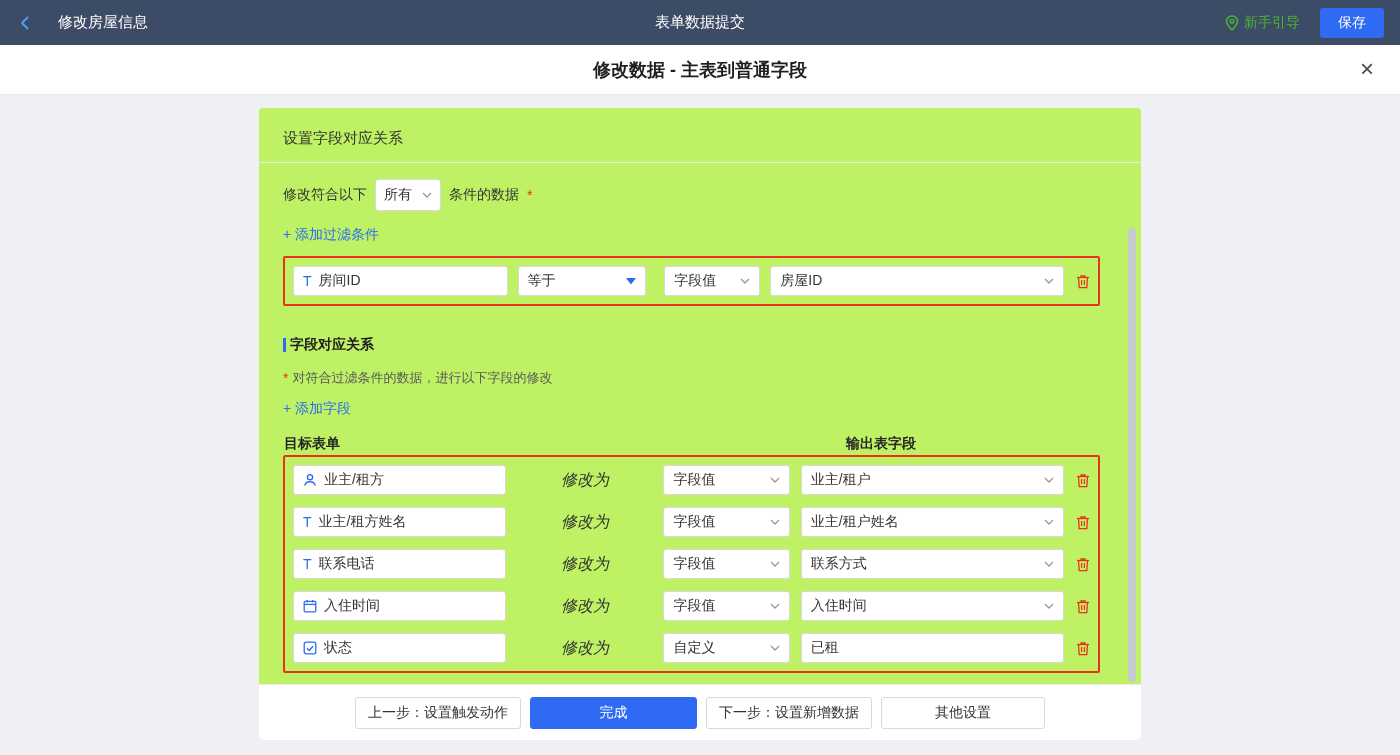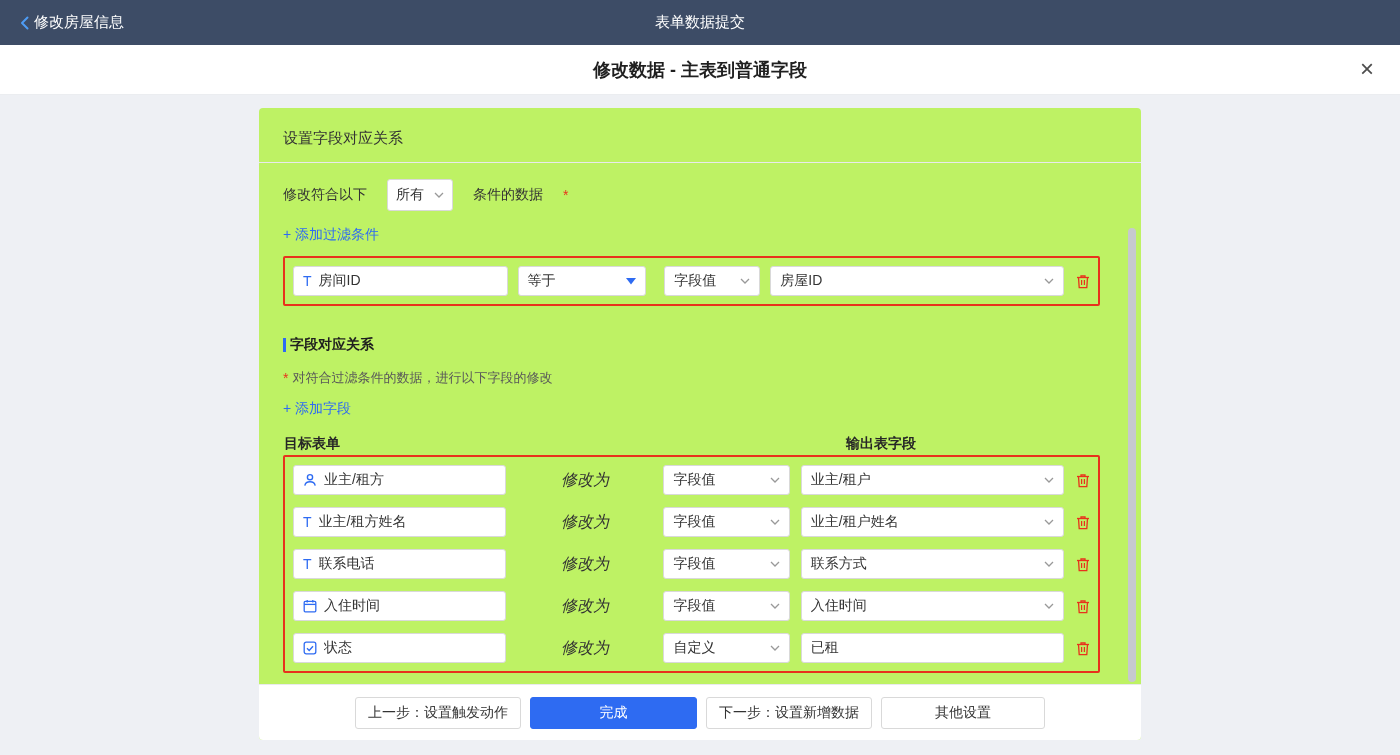--- a/index.html
+++ b/index.html
@@ -1,40 +1,40 @@
 <!DOCTYPE html>
 <html><head>
 <meta charset="utf-8">
 <style>
   * { margin:0; padding:0; box-sizing:border-box; }
   html,body { width:1400px; height:755px; overflow:hidden; }
   body { font-family:"Liberation Sans","DejaVu Sans",sans-serif; background:#eef0f4; color:#333; }
 
   
   .topbar { height:45px; background:#3d4c66; display:flex; align-items:center; padding:0 16px; position:relative; }
-  .topbar-left { display:flex; align-items:flex-end; gap:0; z-index:2; }
+  .topbar-left { display:flex; align-items:flex-end; gap:24px; z-index:2; }
   .back-btn { display:flex; align-items:center; cursor:pointer; }
   .topbar-title { color:#ffffff; font-size:15px; }
   .topbar-center { position:absolute; left:0; right:0; text-align:center; color:#ffffff; font-size:15px; }
   .topbar-right { margin-left:auto; display:flex; align-items:center; gap:20px; z-index:2; }
   .guide { display:flex; align-items:center; gap:5px; color:#49b531; font-size:14px; cursor:pointer; }
   .save-btn { width:64px; height:30px; background:#2e6bf2; border:none; border-radius:3px; color:#fff; font-size:14px; cursor:pointer; font-family:inherit; }
 
   
   .dialog-header { height:50px; background:#fff; display:flex; align-items:center; justify-content:center; position:relative; border-bottom:1px solid #ebedf0; }
   .dialog-title { font-size:18px; font-weight:bold; color:#1f1f1f; }
   .close-btn { position:absolute; right:26px; top:12px; font-size:24px; line-height:24px; color:#4d4d4d; cursor:pointer; }
 
   
   .content { height:660px; padding-top:13px; }
   .card { width:882px; height:632px; margin:0 auto; background:#bef264; border-radius:4px; position:relative; }
   .card-header { padding:21px 24px 14px; font-size:15px; color:#333; border-bottom:1px solid #e9eaec; }
   .card-body { padding:16px 24px 0; position:relative; }
 
-  .filter-line { display:flex; align-items:center; gap:20px; font-size:14px; color:#333; }
+  .filter-line { display:flex; align-items:center; gap:8px; font-size:14px; color:#333; }
   .mini-select { min-width:66px; height:32px; border:1px solid #d9d9d9; border-radius:3px; display:flex; align-items:center; justify-content:space-between; padding:0 8px; cursor:pointer; background:#fff; }
   .star { color:#e8321c; font-size:14px; }
 
   .add-link { color:#2e6bf2; font-size:14px; margin-top:15px; width:fit-content; cursor:pointer; }
   .add-link2 { margin:13px 0 0; }
 
   .red-box { width:817px; border:2px solid #e8321c; border-radius:2px; padding:8px; margin-top:12px; }
   .frow { display:flex; align-items:center; }
   .control { height:30px; border:1px solid #d9d9d9; border-radius:3px; background:#fff; display:flex; align-items:center; padding:0 9px; font-size:14px; color:#333; }
   .select { justify-content:space-between; cursor:pointer; }
@@ -79,20 +79,30 @@
 <div class="topbar">
   <div class="topbar-left">
     <span class="back-btn">
       <svg width="18" height="18" viewBox="0 0 18 18">
           <path d="M11.5 3.5 L6 9 L11.5 14.5" stroke="#4e9cf5" stroke-width="2" fill="none" stroke-linecap="round" stroke-linejoin="round"></path>
         </svg>
     </span>
     <span class="topbar-title">修改房屋信息</span>
   </div>
   <div class="topbar-center">表单数据提交</div>
+  <div class="topbar-right">
+    <span class="guide">
+      <svg width="14" height="16" viewBox="0 0 14 16">
+          <path d="M7 1 C3.7 1 1.5 3.4 1.5 6.3 C1.5 9.5 7 15 7 15 C7 15 12.5 9.5 12.5 6.3 C12.5 3.4 10.3 1 7 1 Z" fill="none" stroke="#49b531" stroke-width="1.5"></path>
+          <circle cx="7" cy="6.2" r="1.8" fill="none" stroke="#49b531" stroke-width="1.4"></circle>
+        </svg>
+      <span>新手引导</span>
+    </span>
+    <button class="save-btn">保存</button>
+  </div>
 </div>
 
 <div class="dialog-header">
   <span class="dialog-title">修改数据 - 主表到普通字段</span>
   <span class="close-btn">×</span>
 </div>
 
 <div class="content">
   <div class="card">
 

